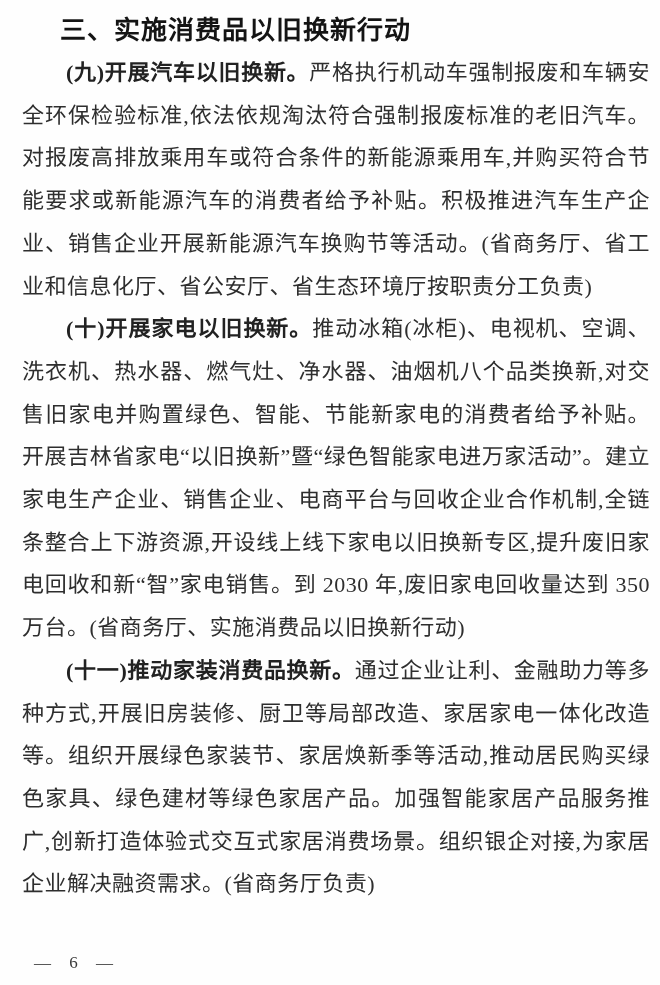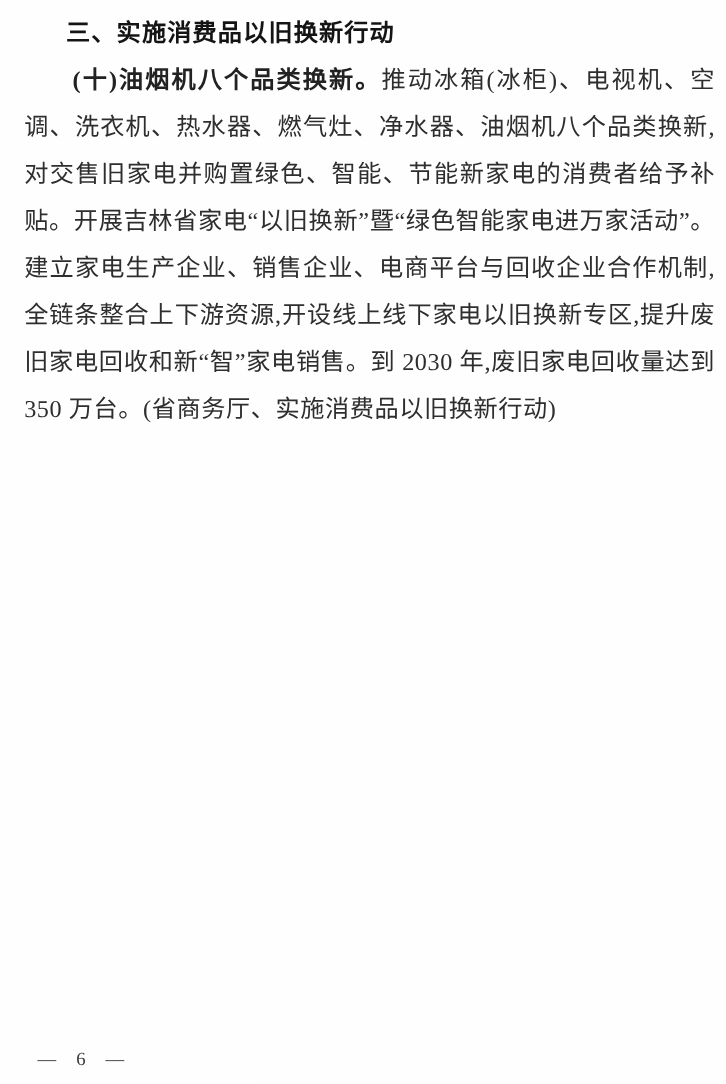--- a/index.html
+++ b/index.html
@@ -15,21 +15,21 @@
     box-sizing: border-box;
     padding: 8px 10px 0 22px;
     overflow: hidden;
     color: #2e2e2e;
     font-family: "Liberation Serif", "DejaVu Serif", serif;
   }
   .heading {
     margin: 0;
     font-family: "Liberation Sans", "DejaVu Sans", sans-serif;
     font-weight: 700;
-    font-size: 22px;
+    font-size: 26px;
     line-height: 44px;
     text-indent: 38px;
     color: #141414;
     letter-spacing: 1px;
   }
   .para {
     margin: 0;
     font-size: 22px;
     line-height: 42.7px;
     text-align: justify;
@@ -56,19 +56,21 @@
     font-family: "Liberation Serif", "DejaVu Serif", serif;
   }
 </style>
 </head>
 <body>
 
 <div class="page">
 
   <h1 class="heading">三、实施消费品以旧换新行动</h1>
 
+  <p class="para"><span class="lead">(九)开展汽车以旧换新。</span><span class="body-text">严格执行机动车强制报废和车辆安全环保检验标准,依法依规淘汰符合强制报废标准的老旧汽车。对报废高排放乘用车或符合条件的新能源乘用车,并购买符合节能要求或新能源汽车的消费者给予补贴。积极推进汽车生产企业、销售企业开展新能源汽车换购节等活动。</span><span class="attribution">(省商务厅、省工业和信息化厅、省公安厅、省生态环境厅按职责分工负责)</span></p>
 
-  <p class="para"><span class="lead">(十)油烟机八个品类换新。</span><span class="body-text">推动冰箱(冰柜)、电视机、空调、洗衣机、热水器、燃气灶、净水器、油烟机八个品类换新,对交售旧家电并购置绿色、智能、节能新家电的消费者给予补贴。开展吉林省家电“以旧换新”暨“绿色智能家电进万家活动”。建立家电生产企业、销售企业、电商平台与回收企业合作机制,全链条整合上下游资源,开设线上线下家电以旧换新专区,提升废旧家电回收和新“智”家电销售。到 2030 年,废旧家电回收量达到 350 万台。</span><span class="attribution">(省商务厅、实施消费品以旧换新行动)</span></p>
+  <p class="para"><span class="lead">(十)开展家电以旧换新。</span><span class="body-text">推动冰箱(冰柜)、电视机、空调、洗衣机、热水器、燃气灶、净水器、油烟机八个品类换新,对交售旧家电并购置绿色、智能、节能新家电的消费者给予补贴。开展吉林省家电“以旧换新”暨“绿色智能家电进万家活动”。建立家电生产企业、销售企业、电商平台与回收企业合作机制,全链条整合上下游资源,开设线上线下家电以旧换新专区,提升废旧家电回收和新“智”家电销售。到 2030 年,废旧家电回收量达到 350 万台。</span><span class="attribution">(省商务厅、实施消费品以旧换新行动)</span></p>
 
+  <p class="para"><span class="lead">(十一)推动家装消费品换新。</span><span class="body-text">通过企业让利、金融助力等多种方式,开展旧房装修、厨卫等局部改造、家居家电一体化改造等。组织开展绿色家装节、家居焕新季等活动,推动居民购买绿色家具、绿色建材等绿色家居产品。加强智能家居产品服务推广,创新打造体验式交互式家居消费场景。组织银企对接,为家居企业解决融资需求。</span><span class="attribution">(省商务厅负责)</span></p>
 
   <div class="page-number">— 6 —</div>
 
 </div>
 
 </body></html>

